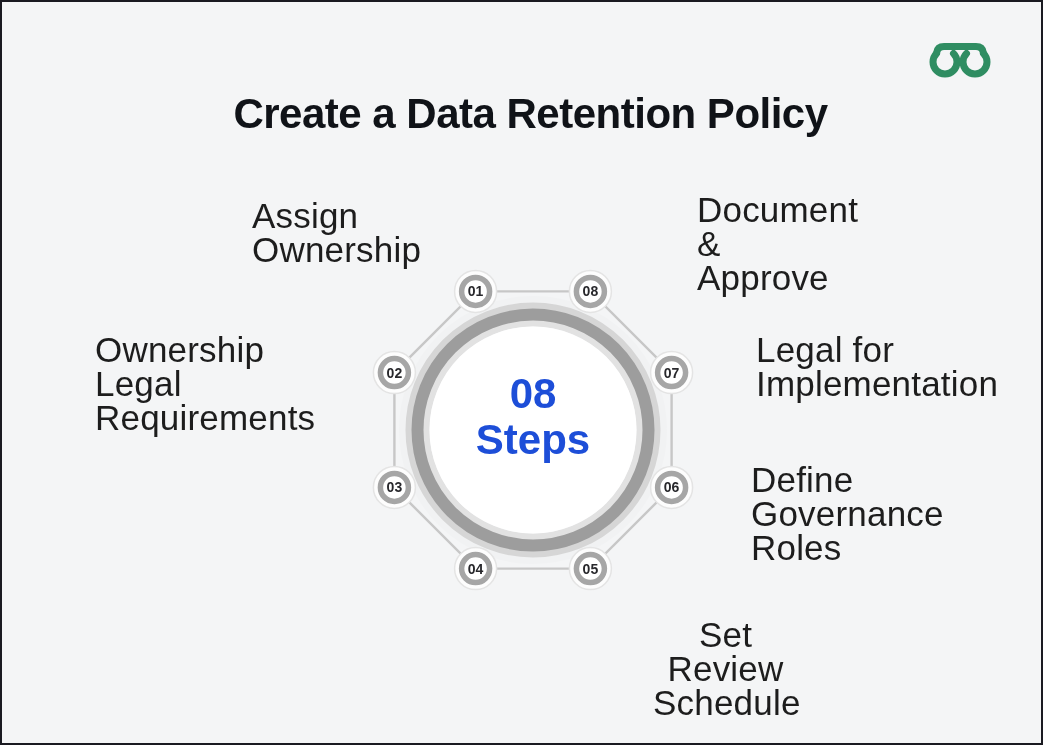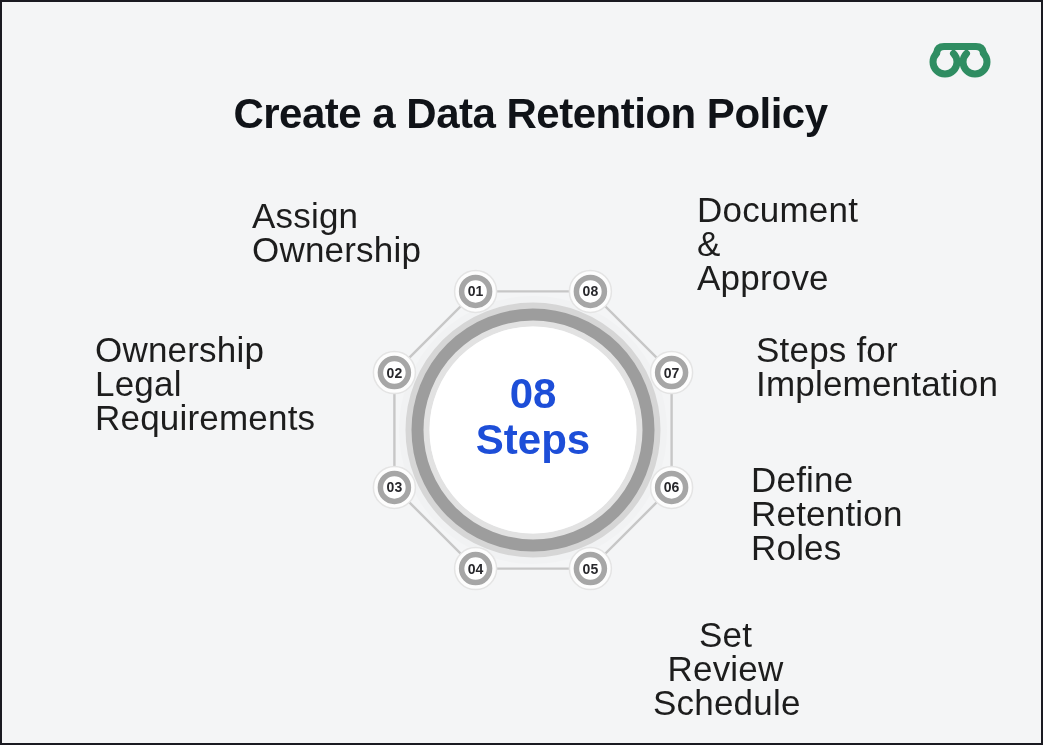--- a/index.html
+++ b/index.html
@@ -110,17 +110,17 @@
       <circle r="14" fill="#ffffff" stroke="#a6a6a6" stroke-width="5.5"></circle>
       <text y="5" text-anchor="middle">08</text>
     </g>
   </svg>
 
   <div class="center-label">08 Steps</div>
 
   <div class="step-label lbl-01">Assign Ownership</div>
   <div class="step-label lbl-02">Ownership Legal Requirements</div>
   <div class="step-label lbl-05">Set Review Schedule</div>
-  <div class="step-label lbl-06">Define Retention Roles</div>
-  <div class="step-label lbl-07">Steps for Implementation</div>
+  <div class="step-label lbl-06">Define Governance Roles</div>
+  <div class="step-label lbl-07">Legal for Implementation</div>
   <div class="step-label lbl-08">Document &amp; Approve</div>
 
 </div>
 
 </body></html>

